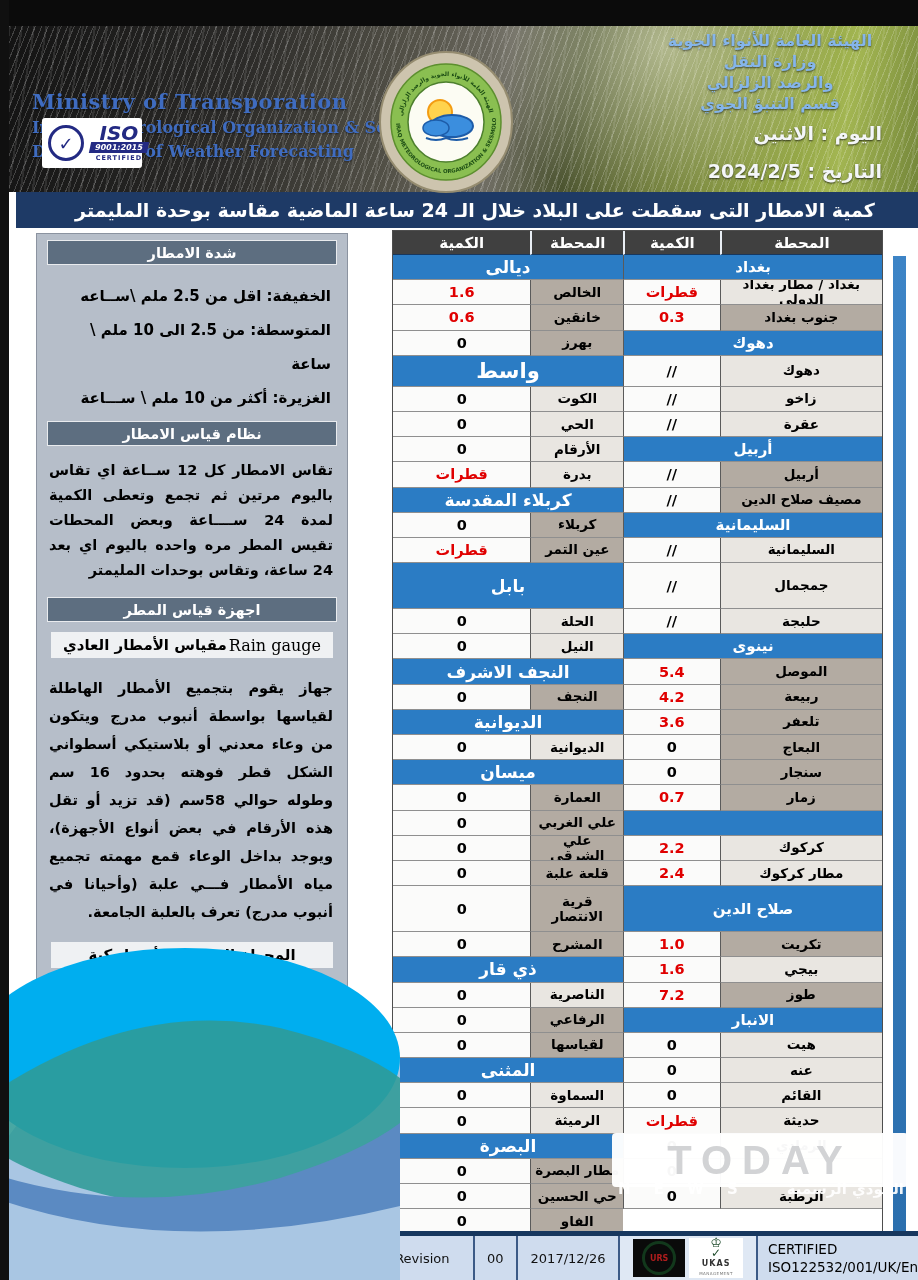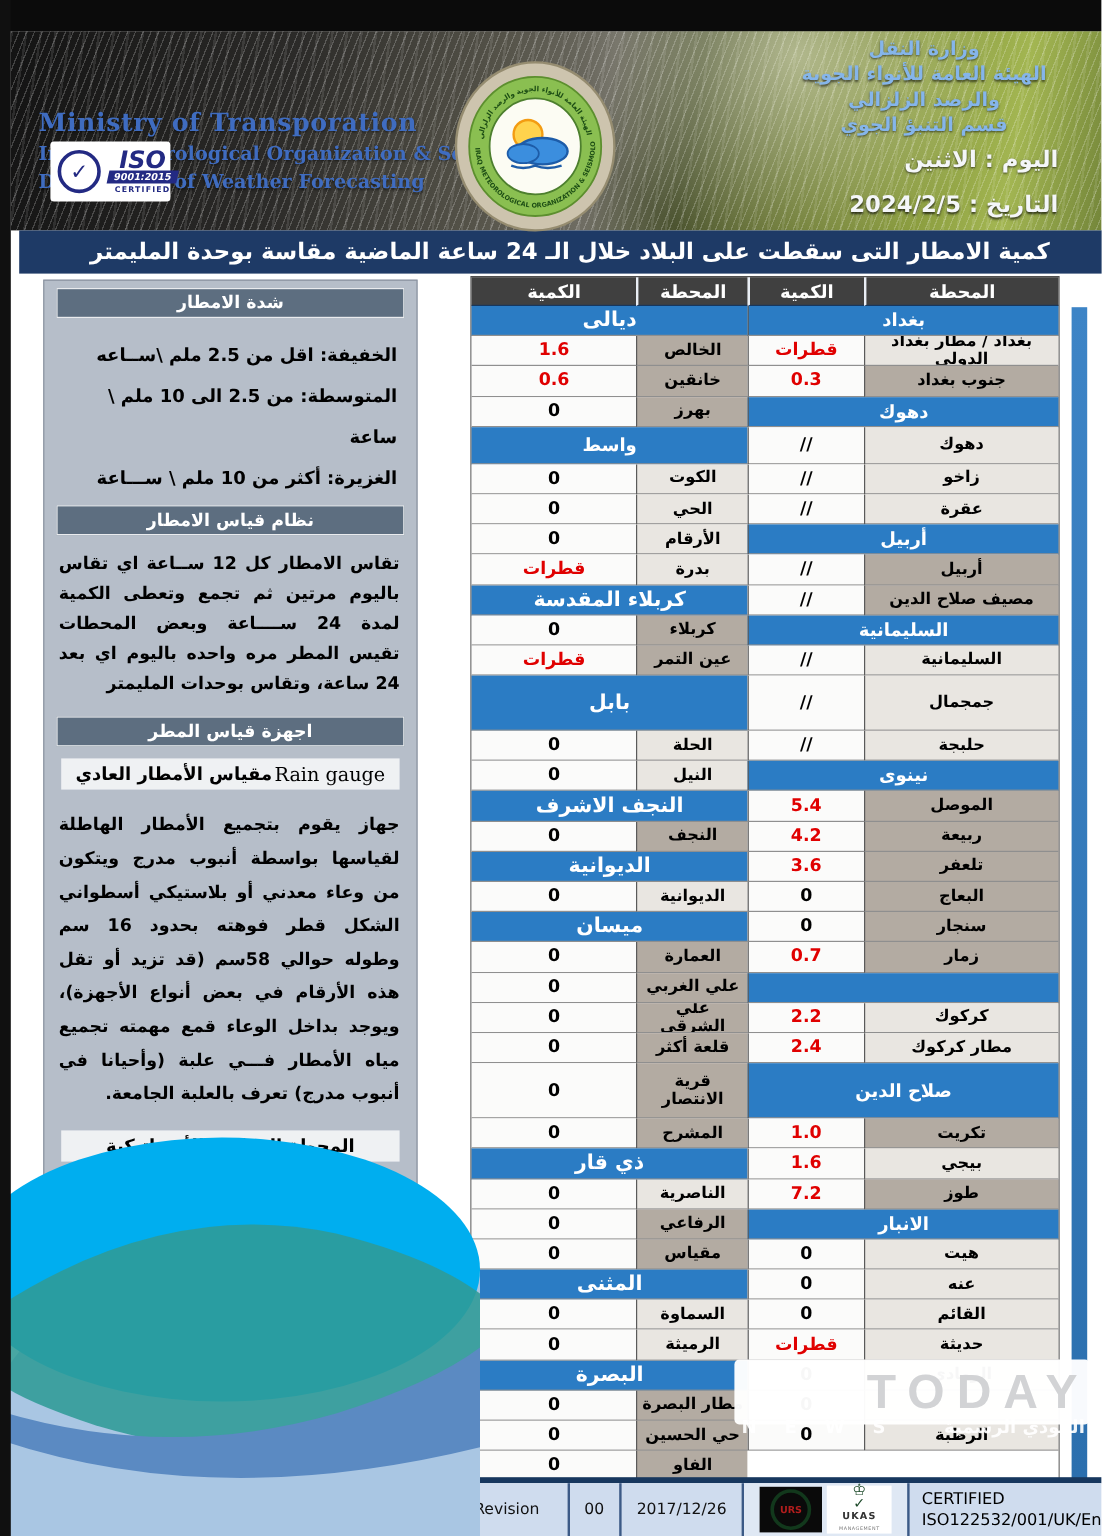--- a/index.html
+++ b/index.html
@@ -67,34 +67,34 @@
   .trow.h-wasit{height:31px;}
   .trow.h-tall{height:46px;}
   .tcell{box-sizing:border-box;border-left:1px solid #5a5a5a;border-bottom:1px solid #8f8f8f;
     display:flex;align-items:center;justify-content:center;font-weight:bold;overflow:hidden;}
   .tcell:first-child{border-left:none;}
   .ql{width:138px;} .sl{width:93px;} .qr{width:97px;} .sr{width:163px;}
   .secl{width:231px;} .secr{width:260px;}
   .hdr{background:#404040;color:#fff;font-size:15px;border-left:2px solid #e9eef5;border-bottom:1px solid #17375e;direction:rtl;}
   .sec{background:#2b7cc4;color:#fff;font-size:15px;direction:rtl;}
   .sec.left-pair{font-size:17px;}
-  .sec.big{font-size:15px;}
+  .sec.big{font-size:21px;}
   .qty{background:#fbfbfa;color:#000;font-size:14.5px;}
   .qty.red{color:#e00000;}
   .station{color:#000;font-size:13.5px;direction:rtl;text-align:center;line-height:15px;padding:0 3px;}
   .station.dark{background:#b3aba2;}
   .station.light{background:#e9e6e1;}
   .tcell.empty{background:#ffffff;border-color:transparent;}
 
   
   #right-strip{left:893px;top:256px;width:13px;height:976px;background:linear-gradient(#3d84c6,#2b6fae);z-index:2;}
 
   
   #watermark-box{left:612px;top:1133px;width:296px;height:54px;background:rgba(255,255,255,.97);
-    border-radius:4px;z-index:7;display:flex;align-items:center;justify-content:flex-end;}
+    border-radius:4px;z-index:7;display:flex;align-items:center;justify-content:center;}
   #watermark-box .brand{color:#d2d3d5;font-size:40px;font-weight:bold;letter-spacing:10px;
     font-family:"Liberation Sans",sans-serif;}
   #watermark-sub{left:618px;top:1180px;width:286px;z-index:7;display:flex;justify-content:space-between;align-items:center;
     color:rgba(255,255,255,.92);font-weight:bold;}
   #watermark-sub .news{font-size:15px;letter-spacing:9px;}
   #watermark-sub .ar{font-size:15px;direction:rtl;}
 
   
   #footer-line{left:0;top:1231px;width:918px;height:5px;background:#17375e;z-index:4;}
   #footer{left:0;top:1236px;width:918px;height:44px;background:#cfdcee;z-index:4;display:flex;}
@@ -122,22 +122,22 @@
 <div class="abs" id="frame-top"></div>
 <div class="abs" id="frame-left"></div>
 
 <div class="abs" id="ministry-en">
   <div class="l1">Ministry of Transporation</div>
   <div class="l2">Iraqi Meteorological Organization &amp; Seismology</div>
   <div class="l3">Department of Weather Forecasting</div>
 </div>
 
 <div class="abs" id="ministry-ar">
+  <div>الهيئة العامة للأنواء الجوية</div>
   <div>وزارة النقل</div>
-  <div>الهيئة العامة للأنواء الجوية</div>
   <div>والرصد الزلزالي</div>
   <div>قسم التنبؤ الجوي</div>
 </div>
 
 <div class="abs" id="day-line">اليوم : الاثنين</div>
 <div class="abs" id="date-line">التاريخ : 2024/2/5</div>
 
 <div class="abs" id="iso-badge">
   <div class="circ">✓</div>
   <div class="right">
@@ -326,21 +326,21 @@
         <div class="tcell sec secr"></div>
       </div>
       <div class="trow">
         <div class="tcell qty ql">0</div>
         <div class="tcell station sl dark">علي الشرقي</div>
         <div class="tcell qty qr red">2.2</div>
         <div class="tcell station sr light">كركوك</div>
       </div>
       <div class="trow">
         <div class="tcell qty ql">0</div>
-        <div class="tcell station sl dark">قلعة أكثر</div>
+        <div class="tcell station sl dark">قلعة علبة</div>
         <div class="tcell qty qr red">2.4</div>
         <div class="tcell station sr light">مطار كركوك</div>
       </div>
       <div class="trow h-tall">
         <div class="tcell qty ql">0</div>
         <div class="tcell station sl dark">قرية الانتصار</div>
         <div class="tcell sec secr">صلاح الدين</div>
       </div>
       <div class="trow">
         <div class="tcell qty ql">0</div>
@@ -359,21 +359,21 @@
         <div class="tcell qty qr red">7.2</div>
         <div class="tcell station sr dark">طوز</div>
       </div>
       <div class="trow">
         <div class="tcell qty ql">0</div>
         <div class="tcell station sl dark">الرفاعي</div>
         <div class="tcell sec secr">الانبار</div>
       </div>
       <div class="trow">
         <div class="tcell qty ql">0</div>
-        <div class="tcell station sl dark">مقياس</div>
+        <div class="tcell station sl dark">لقياسها</div>
         <div class="tcell qty qr">0</div>
         <div class="tcell station sr light">هيت</div>
       </div>
       <div class="trow">
         <div class="tcell sec secl left-pair">المثنى</div>
         <div class="tcell qty qr">0</div>
         <div class="tcell station sr light">عنه</div>
       </div>
       <div class="trow">
         <div class="tcell qty ql">0</div>

